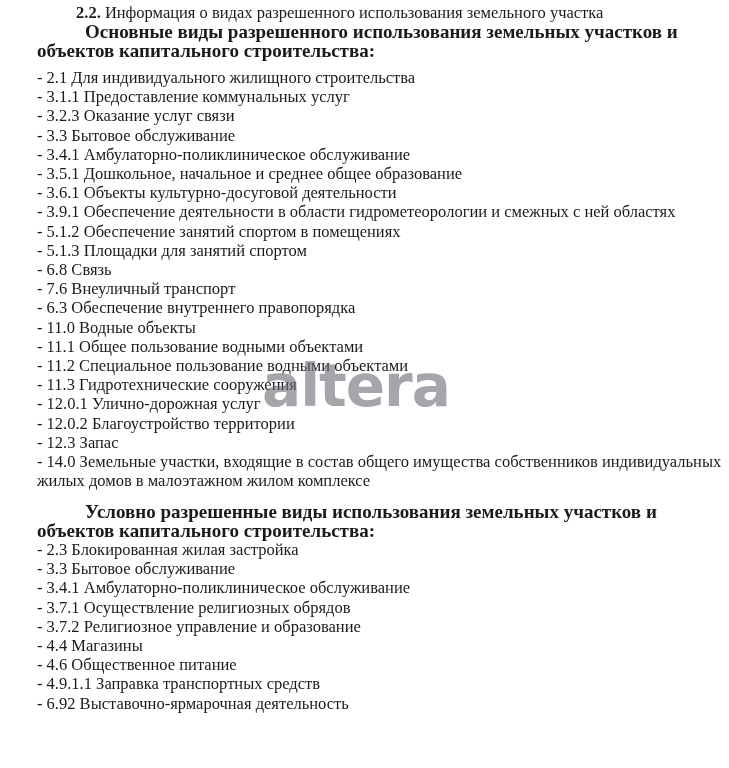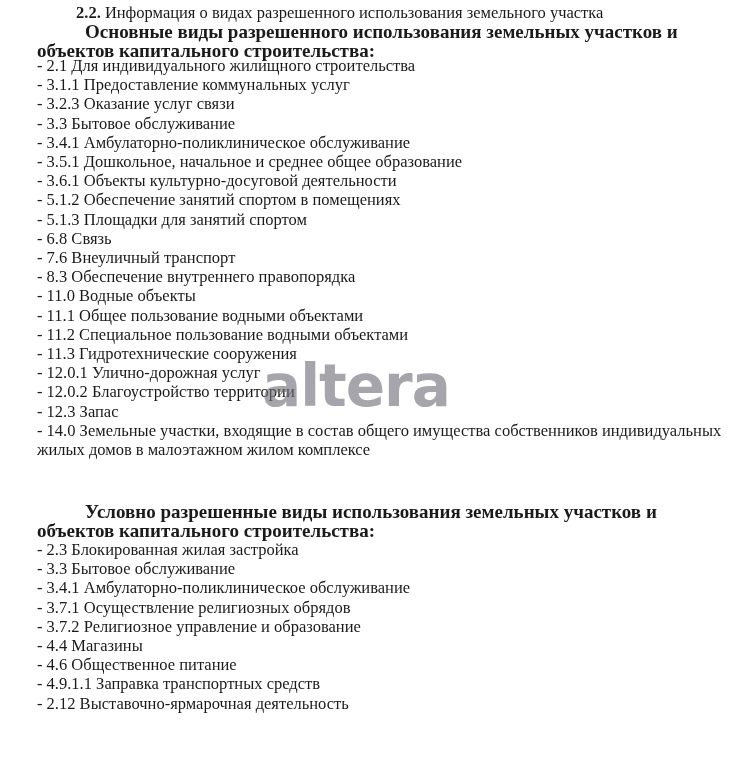--- a/index.html
+++ b/index.html
@@ -51,33 +51,34 @@
 
   <div class="cut-line">- - - - - - - - - - - - - - - - - - - - - - - - - - - - - - - - - - - - - - - - - - - - - - - - - - - - - - - - - - - - -</div>
 
   <div class="section-title">
     <b>2.2.</b>
     <span>Информация о видах разрешенного использования земельного участка</span>
   </div>
 
   <div class="heading" style="top:22px;">Основные виды разрешенного использования земельных участков и объектов капитального строительства:</div>
 
-  <ul class="list" style="top:56px;">
+  <ul class="list" style="top:68px;">
     <li>- 2.1 Для индивидуального жилищного строительства</li>
     <li>- 3.1.1 Предоставление коммунальных услуг</li>
     <li>- 3.2.3 Оказание услуг связи</li>
     <li>- 3.3 Бытовое обслуживание</li>
     <li>- 3.4.1 Амбулаторно-поликлиническое обслуживание</li>
     <li>- 3.5.1 Дошкольное, начальное и среднее общее образование</li>
     <li>- 3.6.1 Объекты культурно-досуговой деятельности</li>
+    <li>- 3.9.1 Обеспечение деятельности в области гидрометеорологии и смежных с ней областях</li>
     <li>- 5.1.2 Обеспечение занятий спортом в помещениях</li>
     <li>- 5.1.3 Площадки для занятий спортом</li>
     <li>- 6.8 Связь</li>
     <li>- 7.6 Внеуличный транспорт</li>
-    <li>- 8.3 Обеспечение внутреннего правопорядка</li>
+    <li>- 6.3 Обеспечение внутреннего правопорядка</li>
     <li>- 11.0 Водные объекты</li>
     <li>- 11.1 Общее пользование водными объектами</li>
     <li>- 11.2 Специальное пользование водными объектами</li>
     <li>- 11.3 Гидротехнические сооружения</li>
     <li>- 12.0.1 Улично-дорожная услуг</li>
     <li>- 12.0.2 Благоустройство территории</li>
     <li>- 12.3 Запас</li>
     <li class="wrap">- 14.0 Земельные участки, входящие в состав общего имущества собственников индивидуальных жилых домов в малоэтажном жилом комплексе</li>
   </ul>
 
@@ -85,21 +86,21 @@
 
   <ul class="list" style="top:540px;">
     <li>- 2.3 Блокированная жилая застройка</li>
     <li>- 3.3 Бытовое обслуживание</li>
     <li>- 3.4.1 Амбулаторно-поликлиническое обслуживание</li>
     <li>- 3.7.1 Осуществление религиозных обрядов</li>
     <li>- 3.7.2 Религиозное управление и образование</li>
     <li>- 4.4 Магазины</li>
     <li>- 4.6 Общественное питание</li>
     <li>- 4.9.1.1 Заправка транспортных средств</li>
-    <li>- 2.12 Выставочно-ярмарочная деятельность</li>
+    <li>- 6.92 Выставочно-ярмарочная деятельность</li>
   </ul>
 
   <div class="watermark">
     <svg class="wm-chevron" width="50" height="26" viewBox="0 0 50 26" style="position:absolute;left:10px;top:0;">
       <polygon points="0,24 25,2 50,24 42,24 25,10 8,24" fill="#8a93c8" fill-opacity="0.55"></polygon>
     </svg>
     <div class="wm-text">altera</div>
   </div>
 
 </div>

